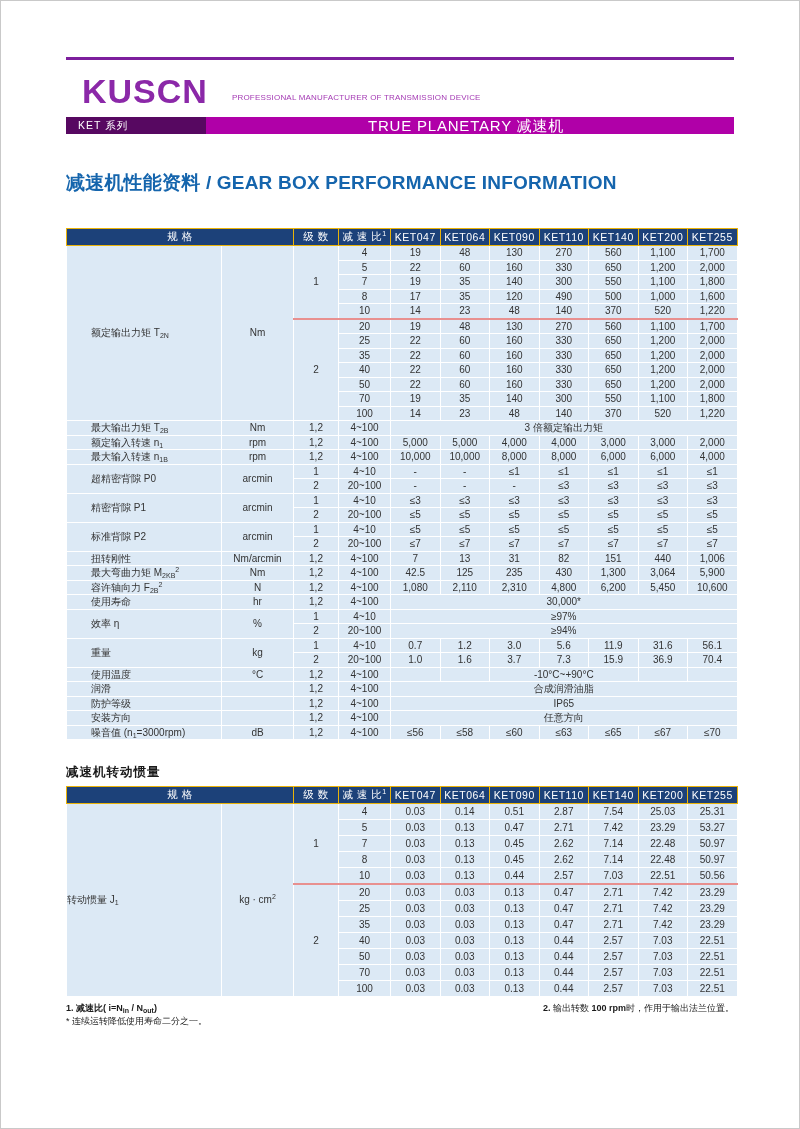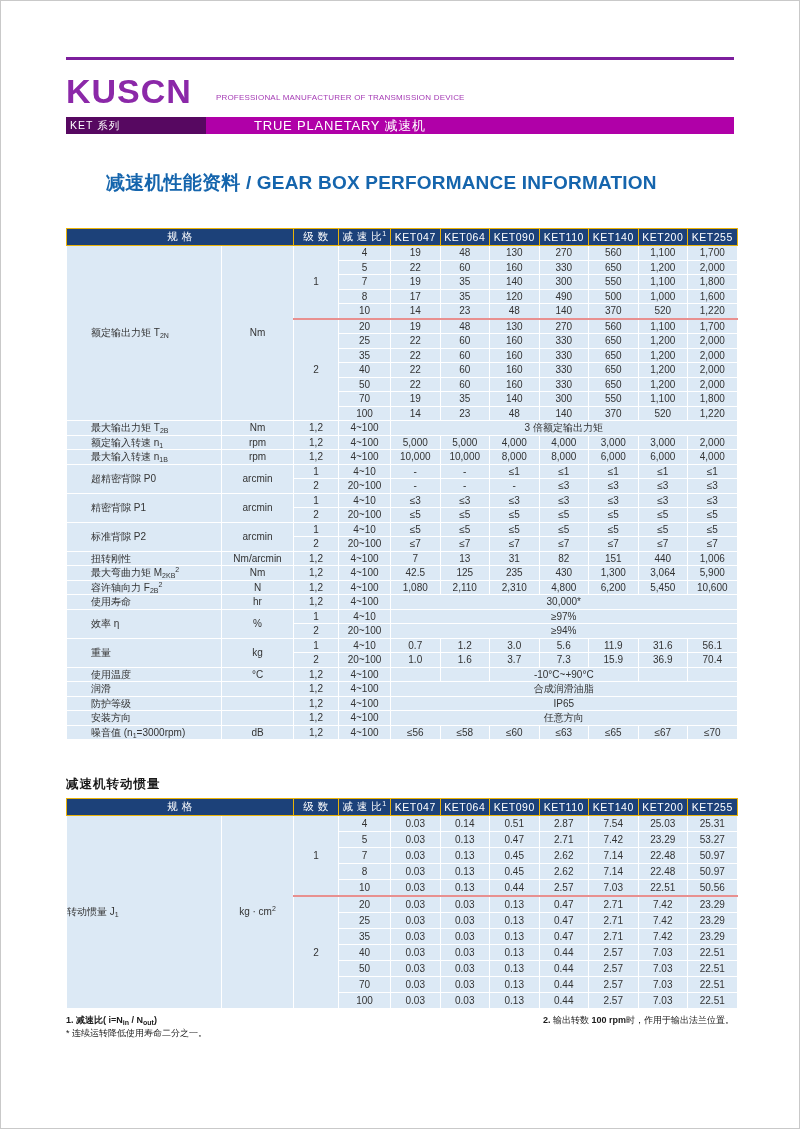--- a/index.html
+++ b/index.html
@@ -5,42 +5,42 @@
   :root{
     --header-bg:#1c4179; --row-bg:#dce9f5; --red:#e8908f; --purple:#8b28a8;
     --magenta:#b000a8; --darkbar:#570861; --blue:#1565ad; --rule:#7d1f9d; --ink:#333;
   }
   *{box-sizing:border-box; margin:0; padding:0;}
   html,body{background:#e9e9e9; font-family:"Liberation Sans","DejaVu Sans",sans-serif;}
   .page{width:800px; height:1129px; margin:0 auto; background:#fff; border:1px solid #c9c9c9;
         padding:0 65px; overflow:hidden; position:relative;}
   .top-rule{margin-top:56px; height:3px; background:var(--rule);}
   .brand{display:flex; align-items:flex-start; margin-top:13px; height:44px;}
-  .logo{font-size:34px; font-weight:bold; letter-spacing:1px; color:var(--purple); line-height:36px;}
+  .logo{font-size:34px; font-weight:bold; letter-spacing:1px; color:var(--purple); line-height:36px;margin-left:16px;}
   .taglines{margin-left:24px; padding-top:2px;}
   .tagline-cn{font-size:15px; color:#a43ab4; line-height:18px;}
   .tagline-cn b{font-weight:bold;}
   .tagline-en{font-size:8px; color:#a43ab4; margin-top:18px; letter-spacing:0.2px;}
   .series-bar{display:flex; height:17px; margin-top:0;}
   .series-left{width:140px; background:var(--darkbar); color:#fff; font-size:10.5px;
-               line-height:17px; padding-left:4px; letter-spacing:1px;}
-  .series-right{flex:1; background:var(--magenta); color:#fff; font-size:13px; line-height:17px;
-                text-align:left; padding-right:8px; letter-spacing:0.8px;padding-left:48px;}
-  .page-title{margin-top:36px; font-size:19px; font-weight:bold; color:var(--blue); letter-spacing:0.2px;margin-left:40px;}
+               line-height:17px; padding-left:12px; letter-spacing:1px;}
+  .series-right{flex:1; background:var(--magenta); color:#fff; font-size:15px; line-height:17px;
+                text-align:center; padding-right:8px; letter-spacing:0.8px;}
+  .page-title{margin-top:36px; font-size:19px; font-weight:bold; color:var(--blue); letter-spacing:0.2px;}
   .tbl-wrap{margin-top:32px;}
   table.grid{border-collapse:collapse; table-layout:fixed; width:670px;}
   table.grid th{background:var(--header-bg); color:#fff; font-weight:normal; font-size:10.5px;
                 height:17px; border:1px solid #eab308; text-align:center; letter-spacing:0.5px;}
   table.grid td{background:var(--row-bg); color:var(--ink); font-size:10px; line-height:11.5px;
                 padding:1px 0; border:1px solid #fff; text-align:center; height:14px;}
   table.grid td.lbl{text-align:left; padding-left:24px;}
   table.grid tr.redline td{border-top:2px solid var(--red);}
   sub{font-size:7px; vertical-align:-2px; line-height:0;}
   sup{font-size:7px; vertical-align:4px; line-height:0;}
-  .t2-title{margin-top:36px; font-size:12.5px; font-weight:bold; color:#1a1a1a; letter-spacing:1px;}
+  .t2-title{margin-top:24px; font-size:12.5px; font-weight:bold; color:#1a1a1a; letter-spacing:1px;}
   .t2 .tbl-wrap, .tbl-wrap.second{margin-top:5px;}
   .second table.grid td{height:15px; line-height:12px; padding:1.5px 0;}
   .notes{display:flex; justify-content:space-between; margin-top:5px; font-size:9px; color:#1a1a1a;}
   .notes .bold{font-weight:bold;}
   .notes-left div{line-height:13px;}
   .notes-right{text-align:right; line-height:13px;}
 </style>
 </head>
 <body>
 

